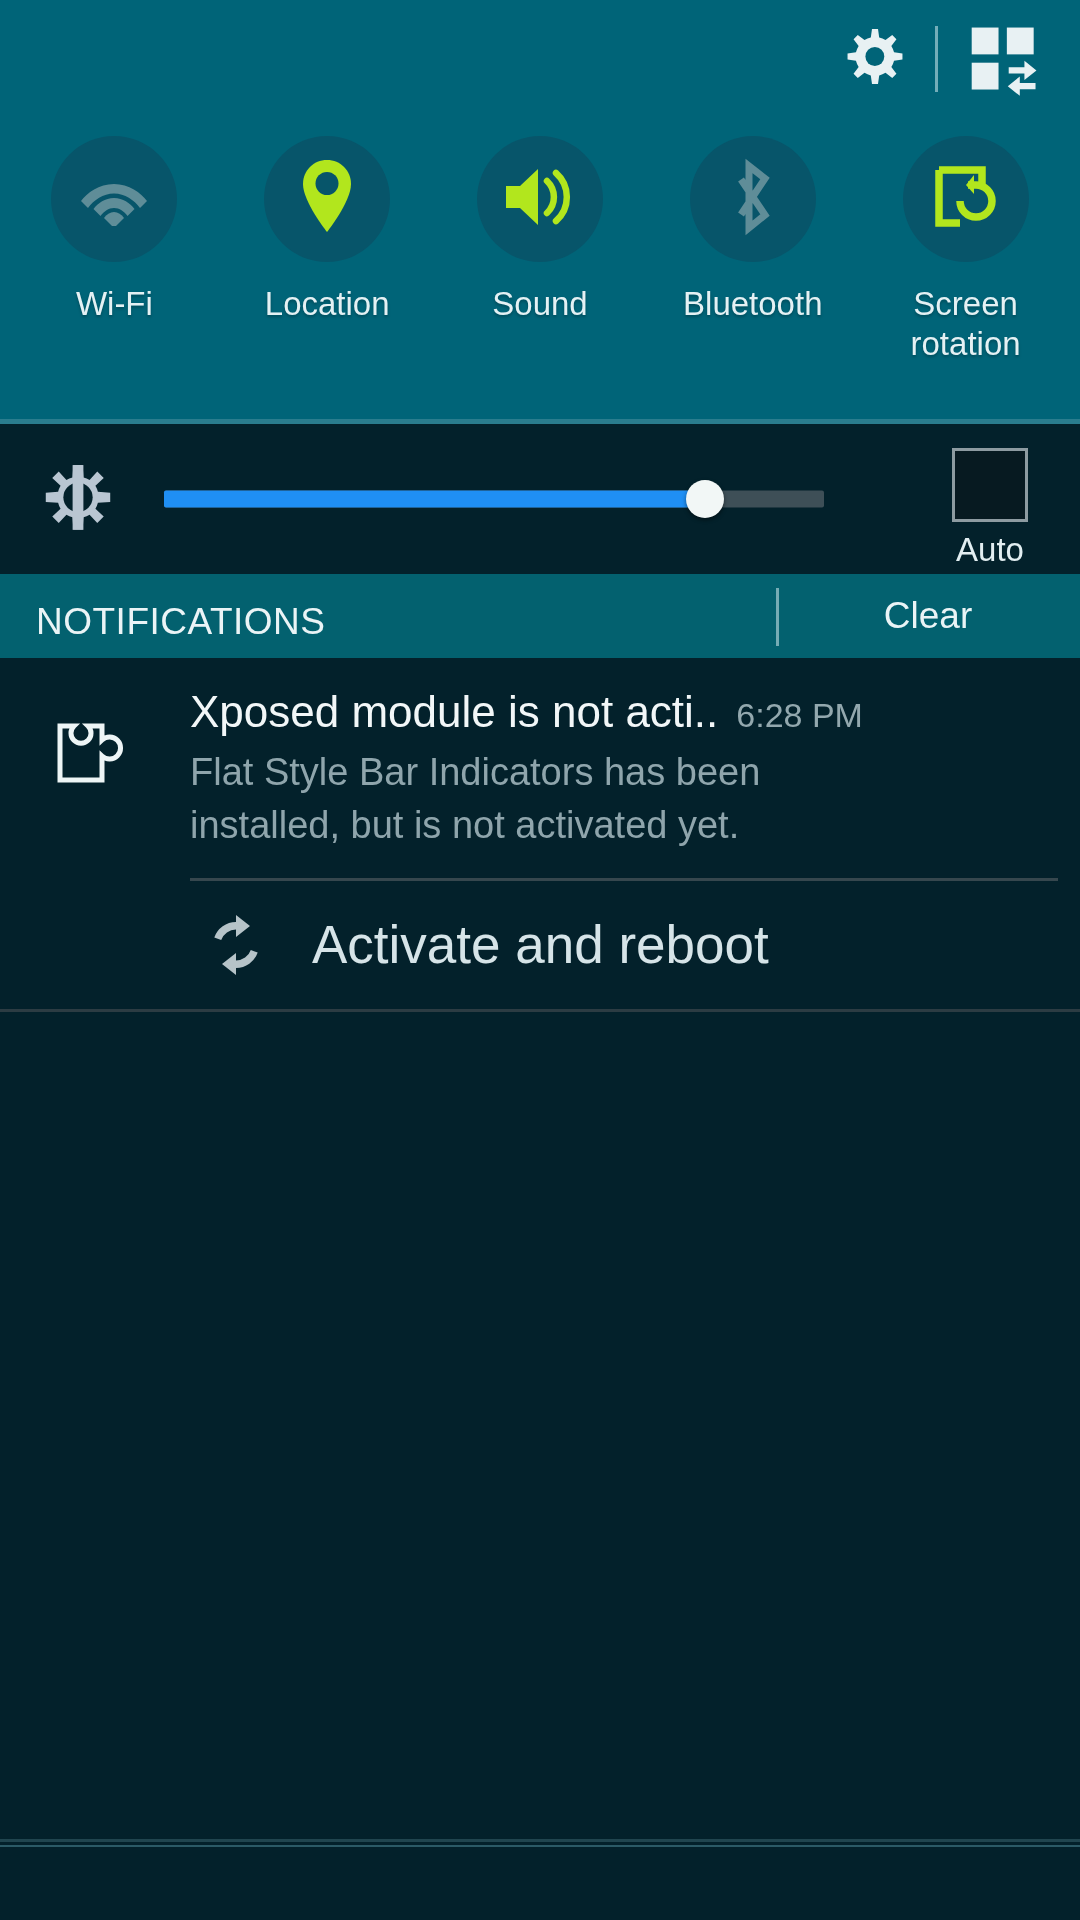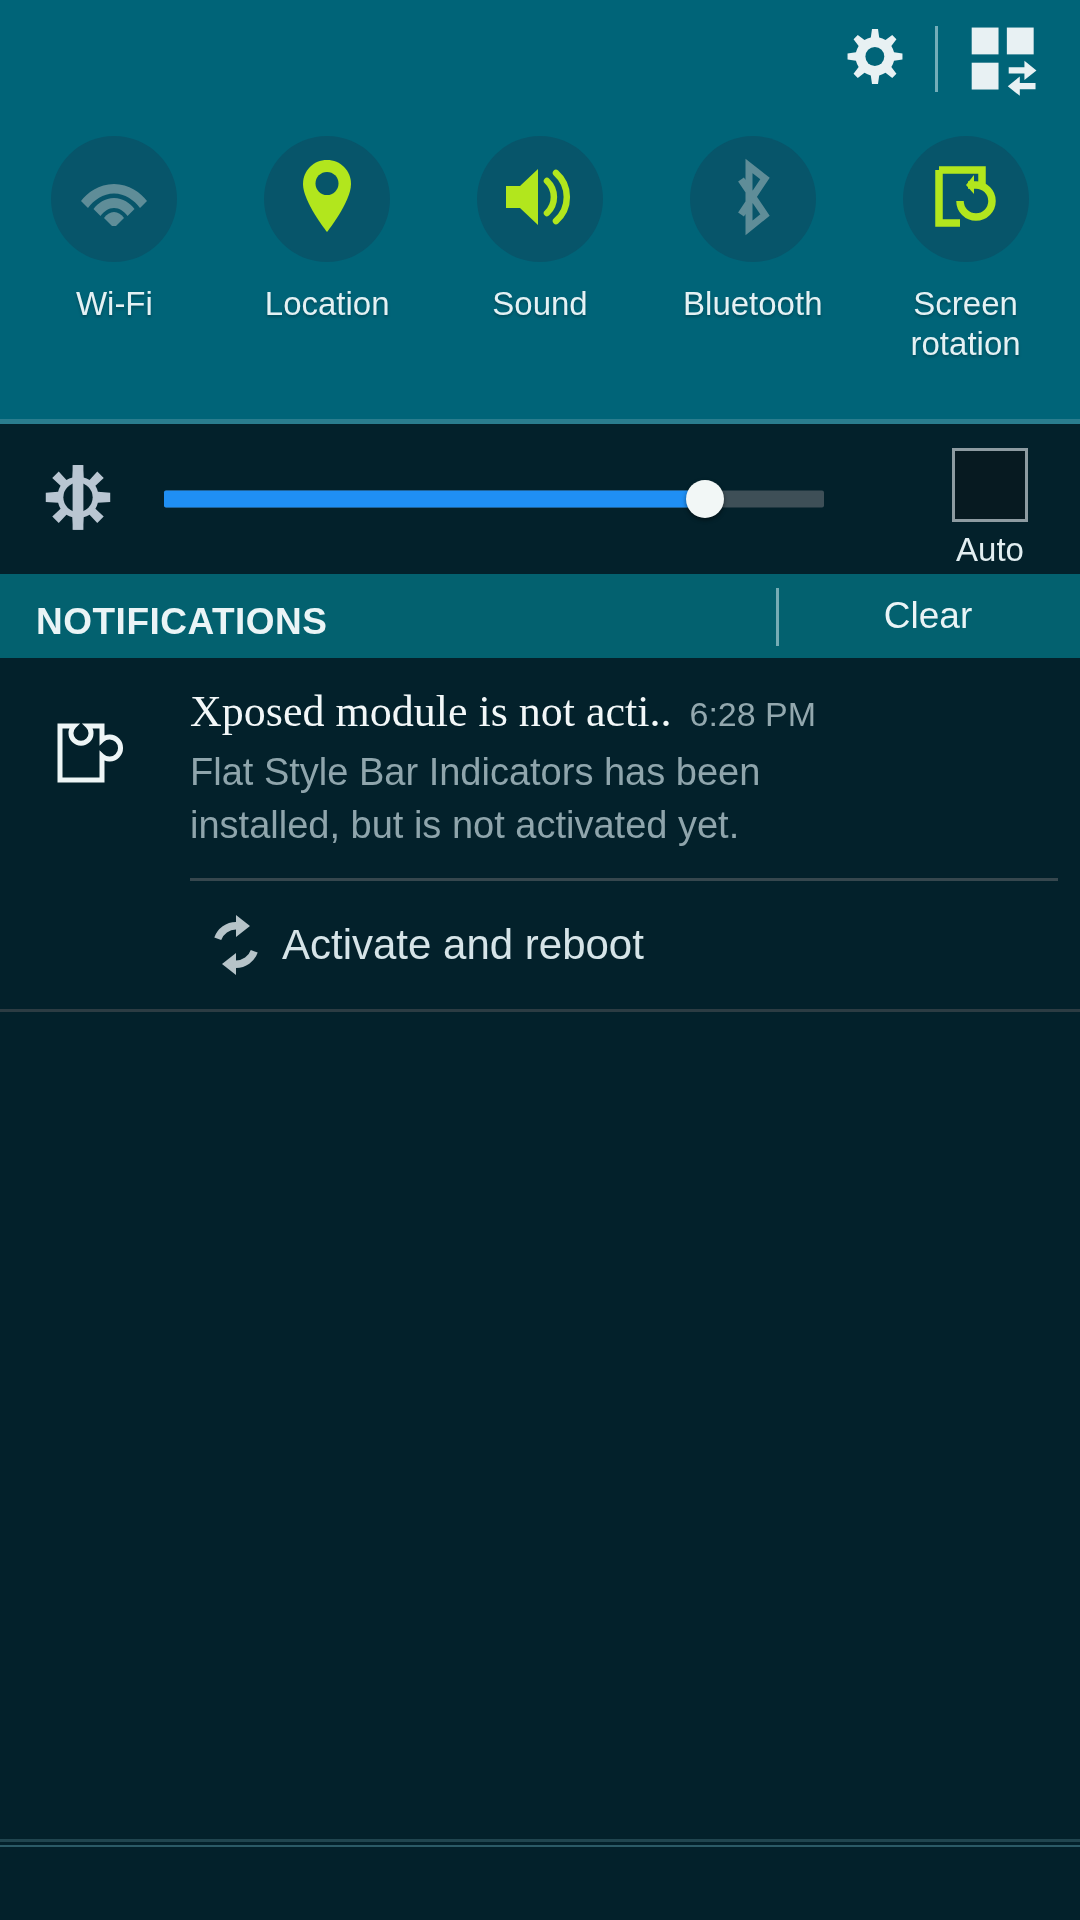--- a/index.html
+++ b/index.html
@@ -215,21 +215,21 @@
     height: 84px;
     background: #03616f;
     display: flex;
     align-items: center;
   }
   .notif-header-title {
     margin-left: 36px;
     color: #eaf4f6;
     font-size: 37px;
     letter-spacing: 0.5px;
-    font-weight: 700;
+    font-weight: 400;
     margin-top: 12px;
   }
   .notif-header-divider {
     position: absolute;
     left: 776px;
     top: 14px;
     width: 3px;
     height: 58px;
     background: rgba(214,235,239,0.55);
   }
@@ -273,21 +273,20 @@
   .notif-titlerow {
     display: flex;
     align-items: baseline;
   }
   .notif-title {
     color: #f2f7f8;
     font-size: 44px;
     line-height: 52px;
     font-weight: 400;
     white-space: nowrap;
-    font-family: Liberation Serif, serif;
   }
   .notif-time {
     margin-left: 18px;
     color: #93a8ae;
     font-size: 34px;
     line-height: 40px;
     white-space: nowrap;
   }
   .notif-text {
     margin-top: 8px;
@@ -306,22 +305,23 @@
     align-items: center;
     height: 128px;
   }
   .notif-action-icon {
     width: 92px;
     display: flex;
     align-items: center;
     justify-content: center;
   }
   .notif-action-label {
+    margin-left: 30px;
     color: #d6e4e8;
-    font-size: 42px;
+    font-size: 53px;
     line-height: 48px;
   }
   .notif-bottom-sep {
     width: 1080px;
     height: 3px;
     background: #2c3c43;
   }
   .filler {
     width: 1080px;
     background: #03212b;

